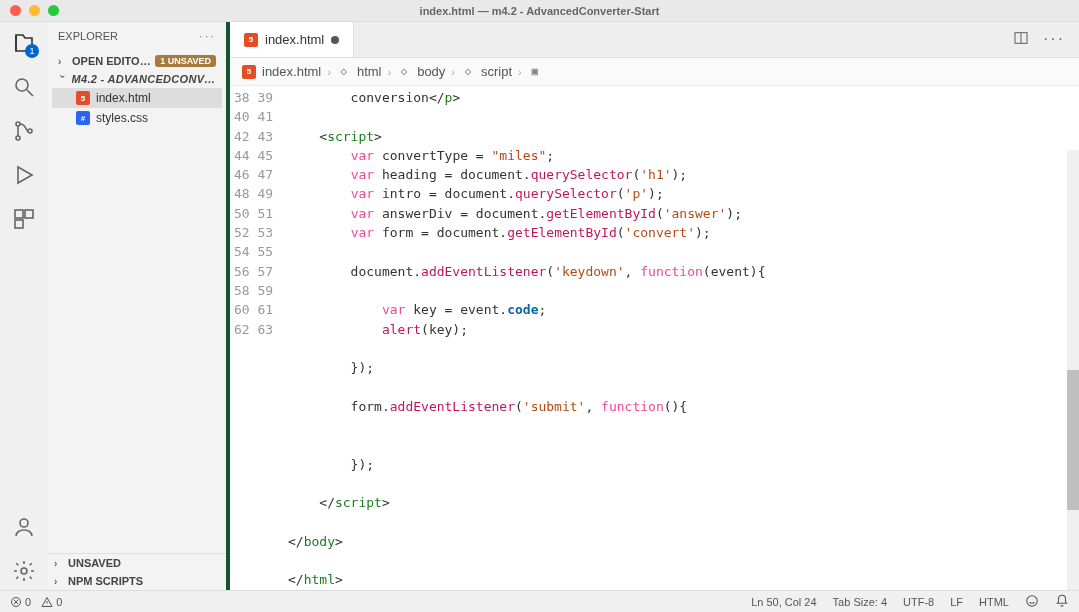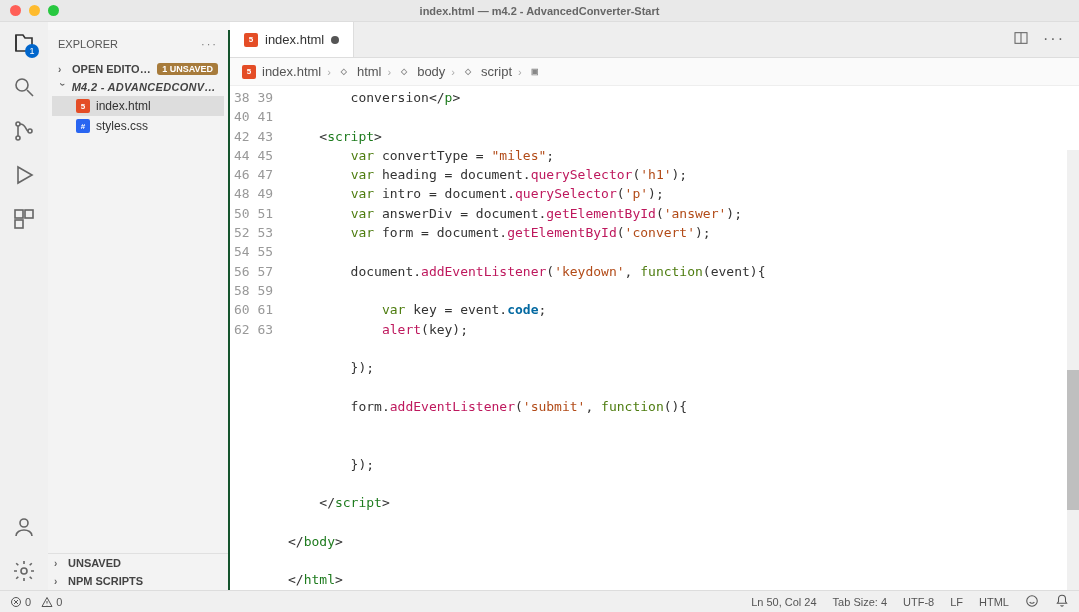--- a/index.html
+++ b/index.html
@@ -46,25 +46,24 @@
   .act-badge {
     position:absolute; bottom:-2px; right:-2px;
     background:#0066cc; color:#fff; font-size:9px; border-radius:8px;
     min-width:14px; height:14px; display:flex; align-items:center; justify-content:center;
     padding:0 3px;
   }
   
   .sidebar {
     width: 182px;
     background:#f3f3f3;
-    border-right:2px solid #14532d;
+    border-right:4px solid #14532d;
     display:flex;
     flex-direction:column;
     font-size:12px;
-    margin-top:8px;
   }
   .sidebar-header {
     display:flex; align-items:center; justify-content:space-between;
     padding: 8px 10px;
     font-size:11px;
     color:#555;
   }
   .sidebar-header .more { letter-spacing:2px; cursor:pointer; color:#777;}
   .side-section { padding: 2px 4px; }
   .side-row {
@@ -136,21 +135,21 @@
   }
   .code .cur-line { position:absolute; left:-58px; right:0; height:19.3px; background:#f3f3f3; z-index:-1;}
   .scrollbar-track {
     position:absolute; right:0; top:64px; bottom:0; width:12px; background:#f0f0f0;
   }
   .scrollbar-thumb {
     position:absolute; right:0; width:12px; background:#bfbfbf;
   }
   
   .tk-tag { color:#1e7b1e; }
-  .tk-kw { color:#4d7c0f; }
+  .tk-kw { color:#ec4899; }
   .tk-str { color:#b24b18; }
   .tk-fn { color:#be185d; }
   .tk-prop { color:#0369a1;font-weight:bold; }
   
   .status-bar {
     height:22px; background:#f0f0f0; border-top:1px solid #ddd;
     display:flex; align-items:center; font-size:11px; color:#555;
     padding:0 10px; gap:12px;
   }
   .status-left { display:flex; gap:10px; align-items:center;}

